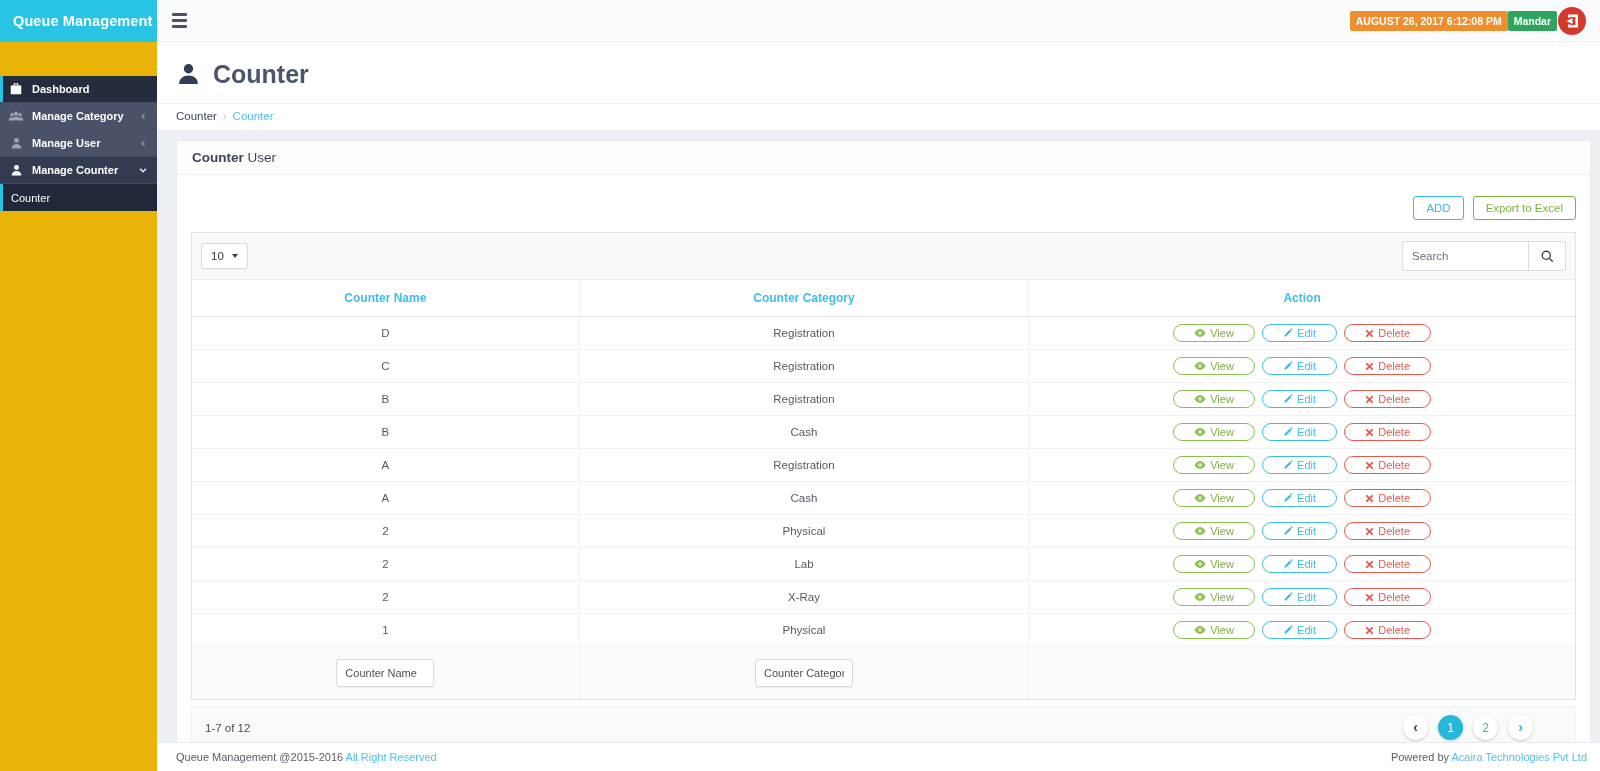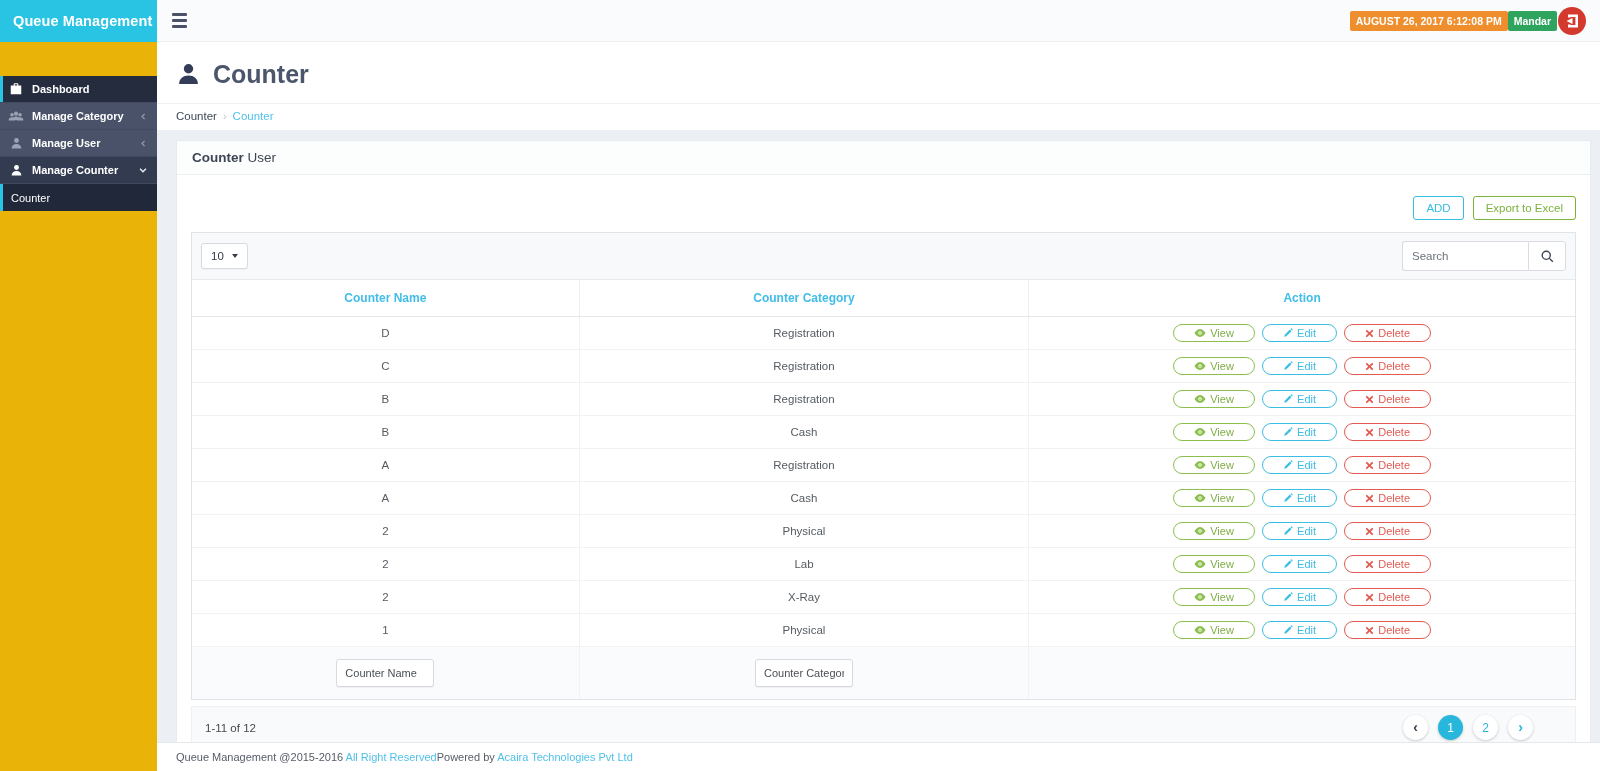--- a/index.html
+++ b/index.html
@@ -88,21 +88,21 @@
   .pager-summary { font-size:11.5px; color:#454b52; }
   .pager { display:flex; }
   .pg { width:25px; height:25px; border-radius:50%; background:#fff; box-shadow:0 1px 3px rgba(0,0,0,.2);
         display:flex; align-items:center; justify-content:center; font-size:12px; color:#27b7dc;
         margin-left:10px; cursor:pointer; }
   .pg.arrow { font-size:14px; font-weight:bold; padding-bottom:2px; }
   .pg.prev { color:#3a4356; }
   .pg.active { background:#27b7dc; color:#fff; }
   
   .footer { height:29px; background:#fff; border-top:1px solid #e6e9ec; display:flex; align-items:center;
-            justify-content:flex-start; padding:0 13px 0 19px; font-size:11px; color:#565d68; }
+            justify-content:space-between; padding:0 13px 0 19px; font-size:11px; color:#565d68; }
   .footer .link { color:#4fc1e9; cursor:pointer; }
   svg { display:block; }
 </style>
 </head>
 <body>
 
 <aside class="sidebar">
   <div class="brand">Queue Management</div>
   <nav class="nav">
     <div class="nav-item active">
@@ -596,21 +596,21 @@
                 <td>
                   <input class="filter-input" type="text" placeholder="Counter Category" style="">
                 </td>
                 <td></td>
               </tr>
             </tbody>
           </table>
         </div>
 
         <div class="pager-bar">
-          <span class="pager-summary">1-11 of 12</span>
+          <span class="pager-summary">1-7 of 12</span>
           <div class="pager">
             <span class="pg arrow prev">‹</span>
             <span class="pg active">1</span>
             <span class="pg">2</span>
             <span class="pg arrow">›</span>
           </div>
         </div>
 
       </div>
     </section>

